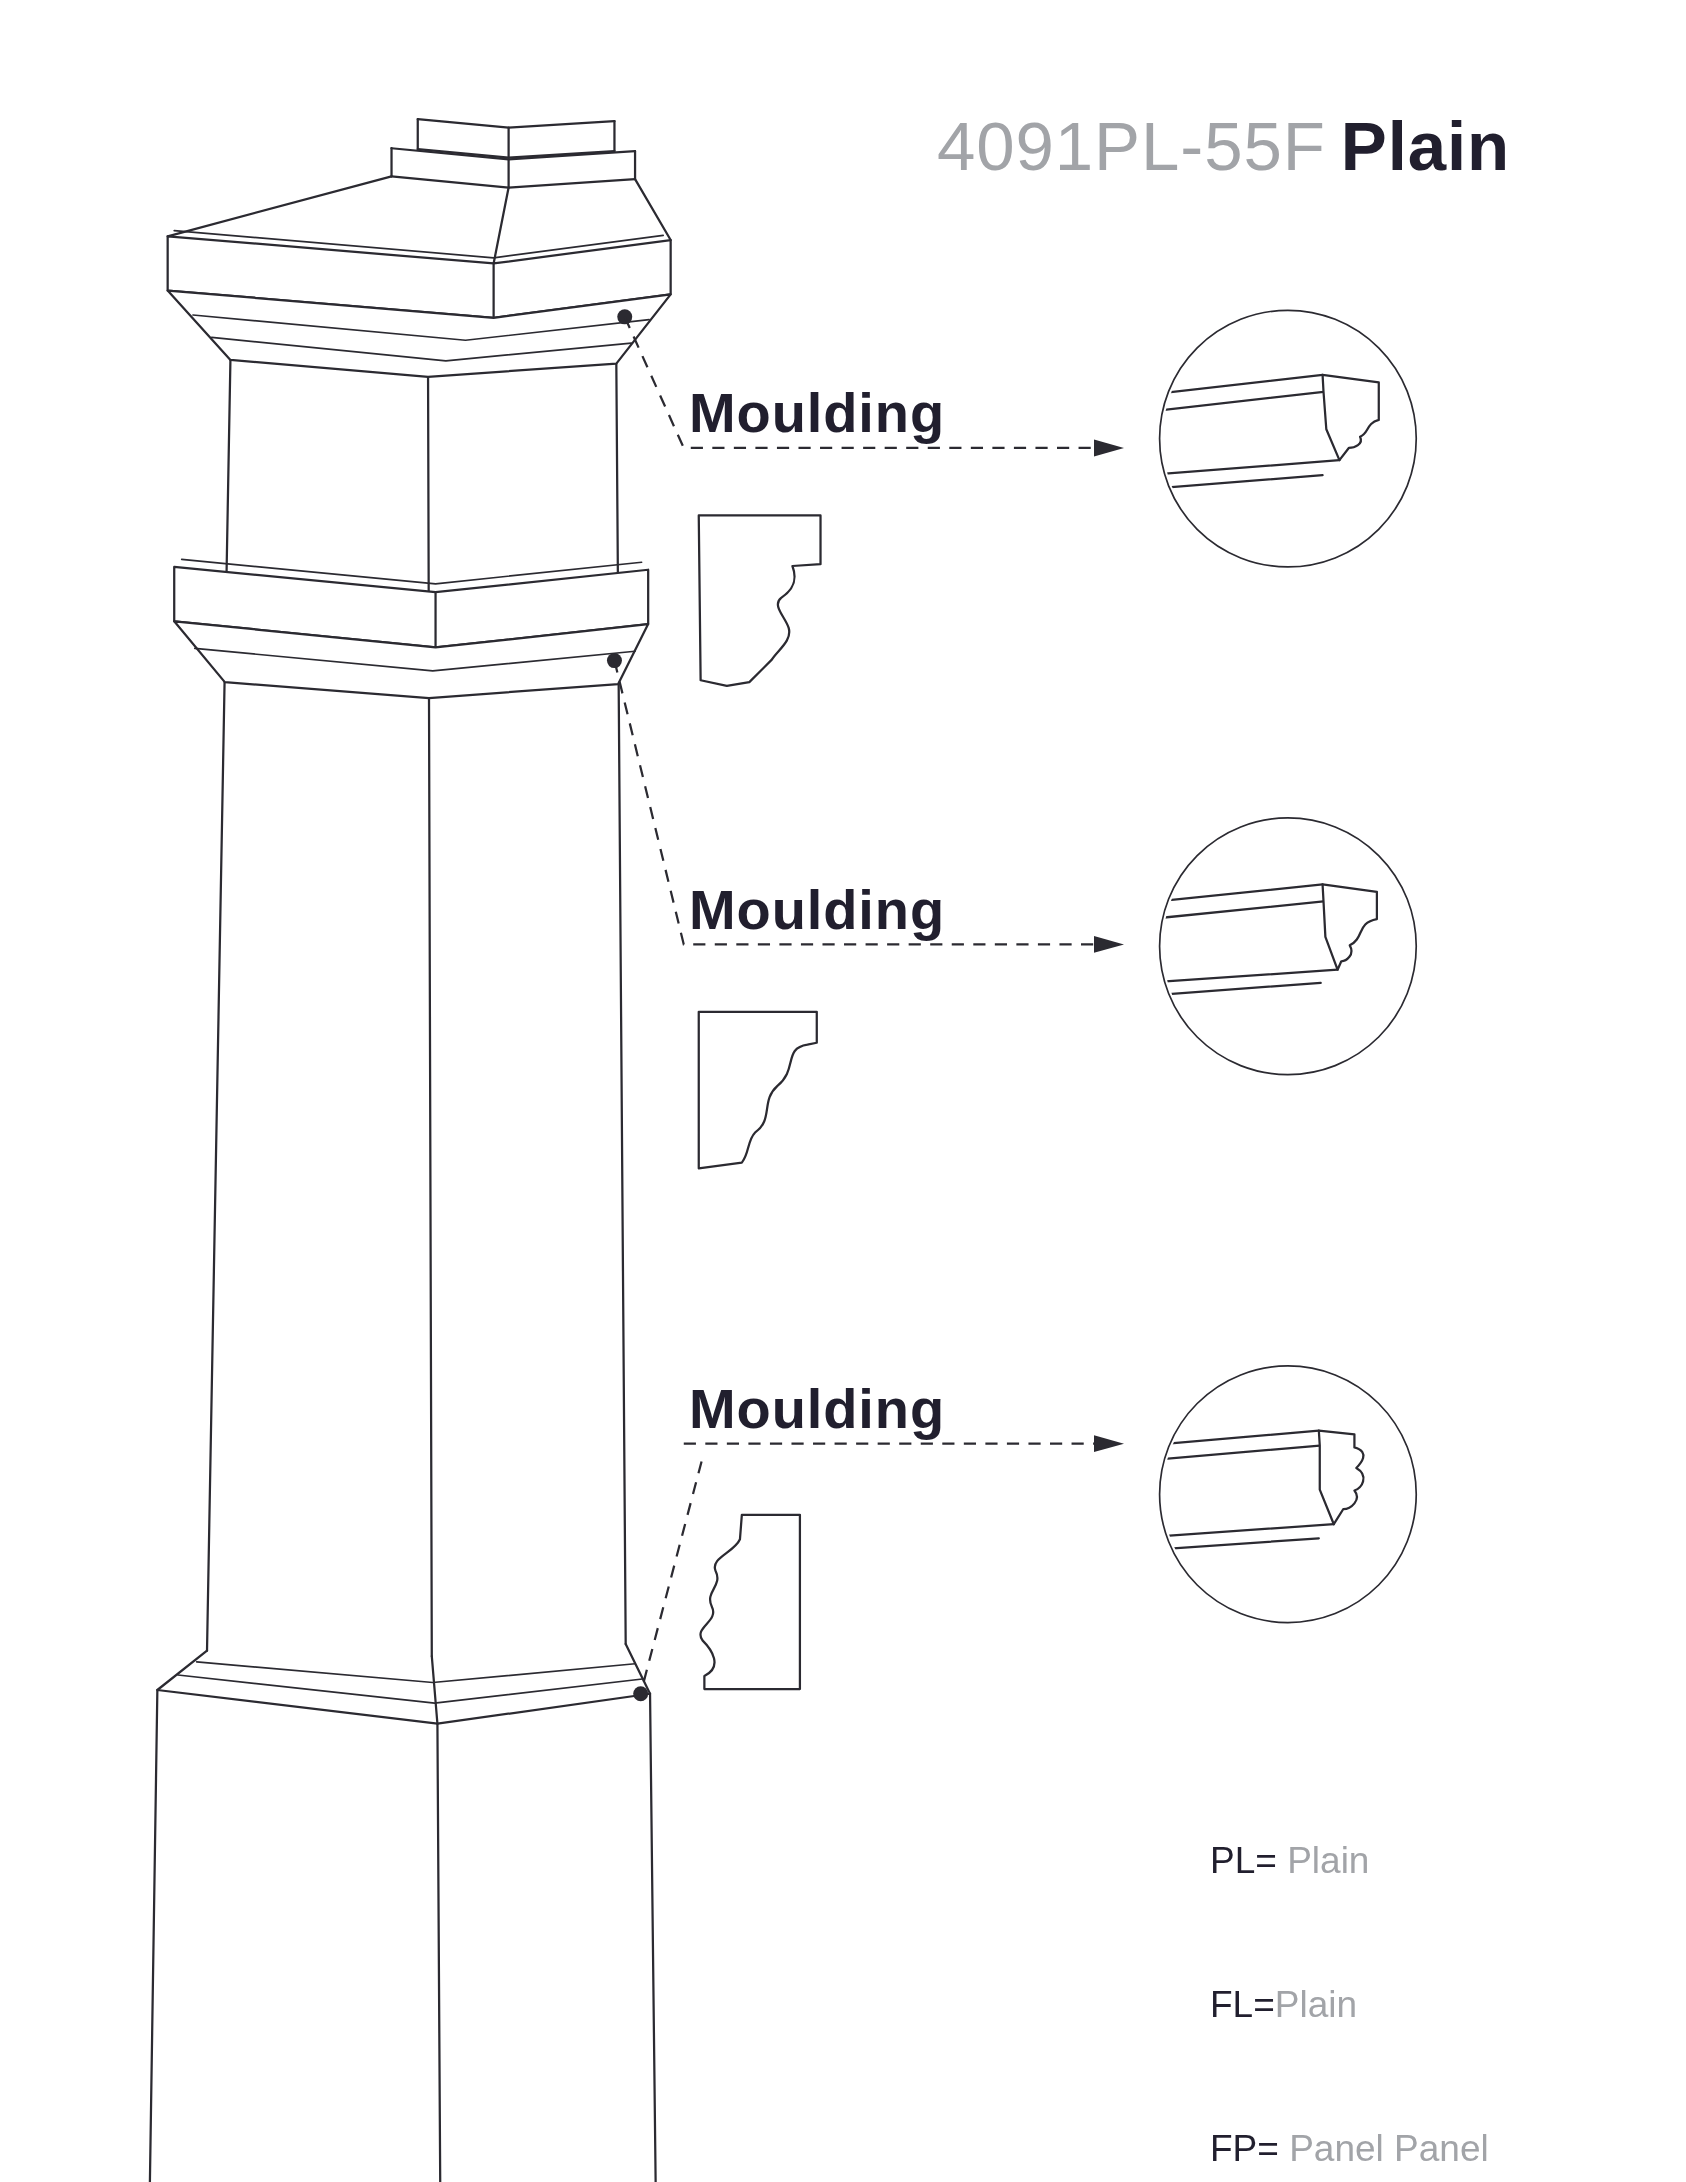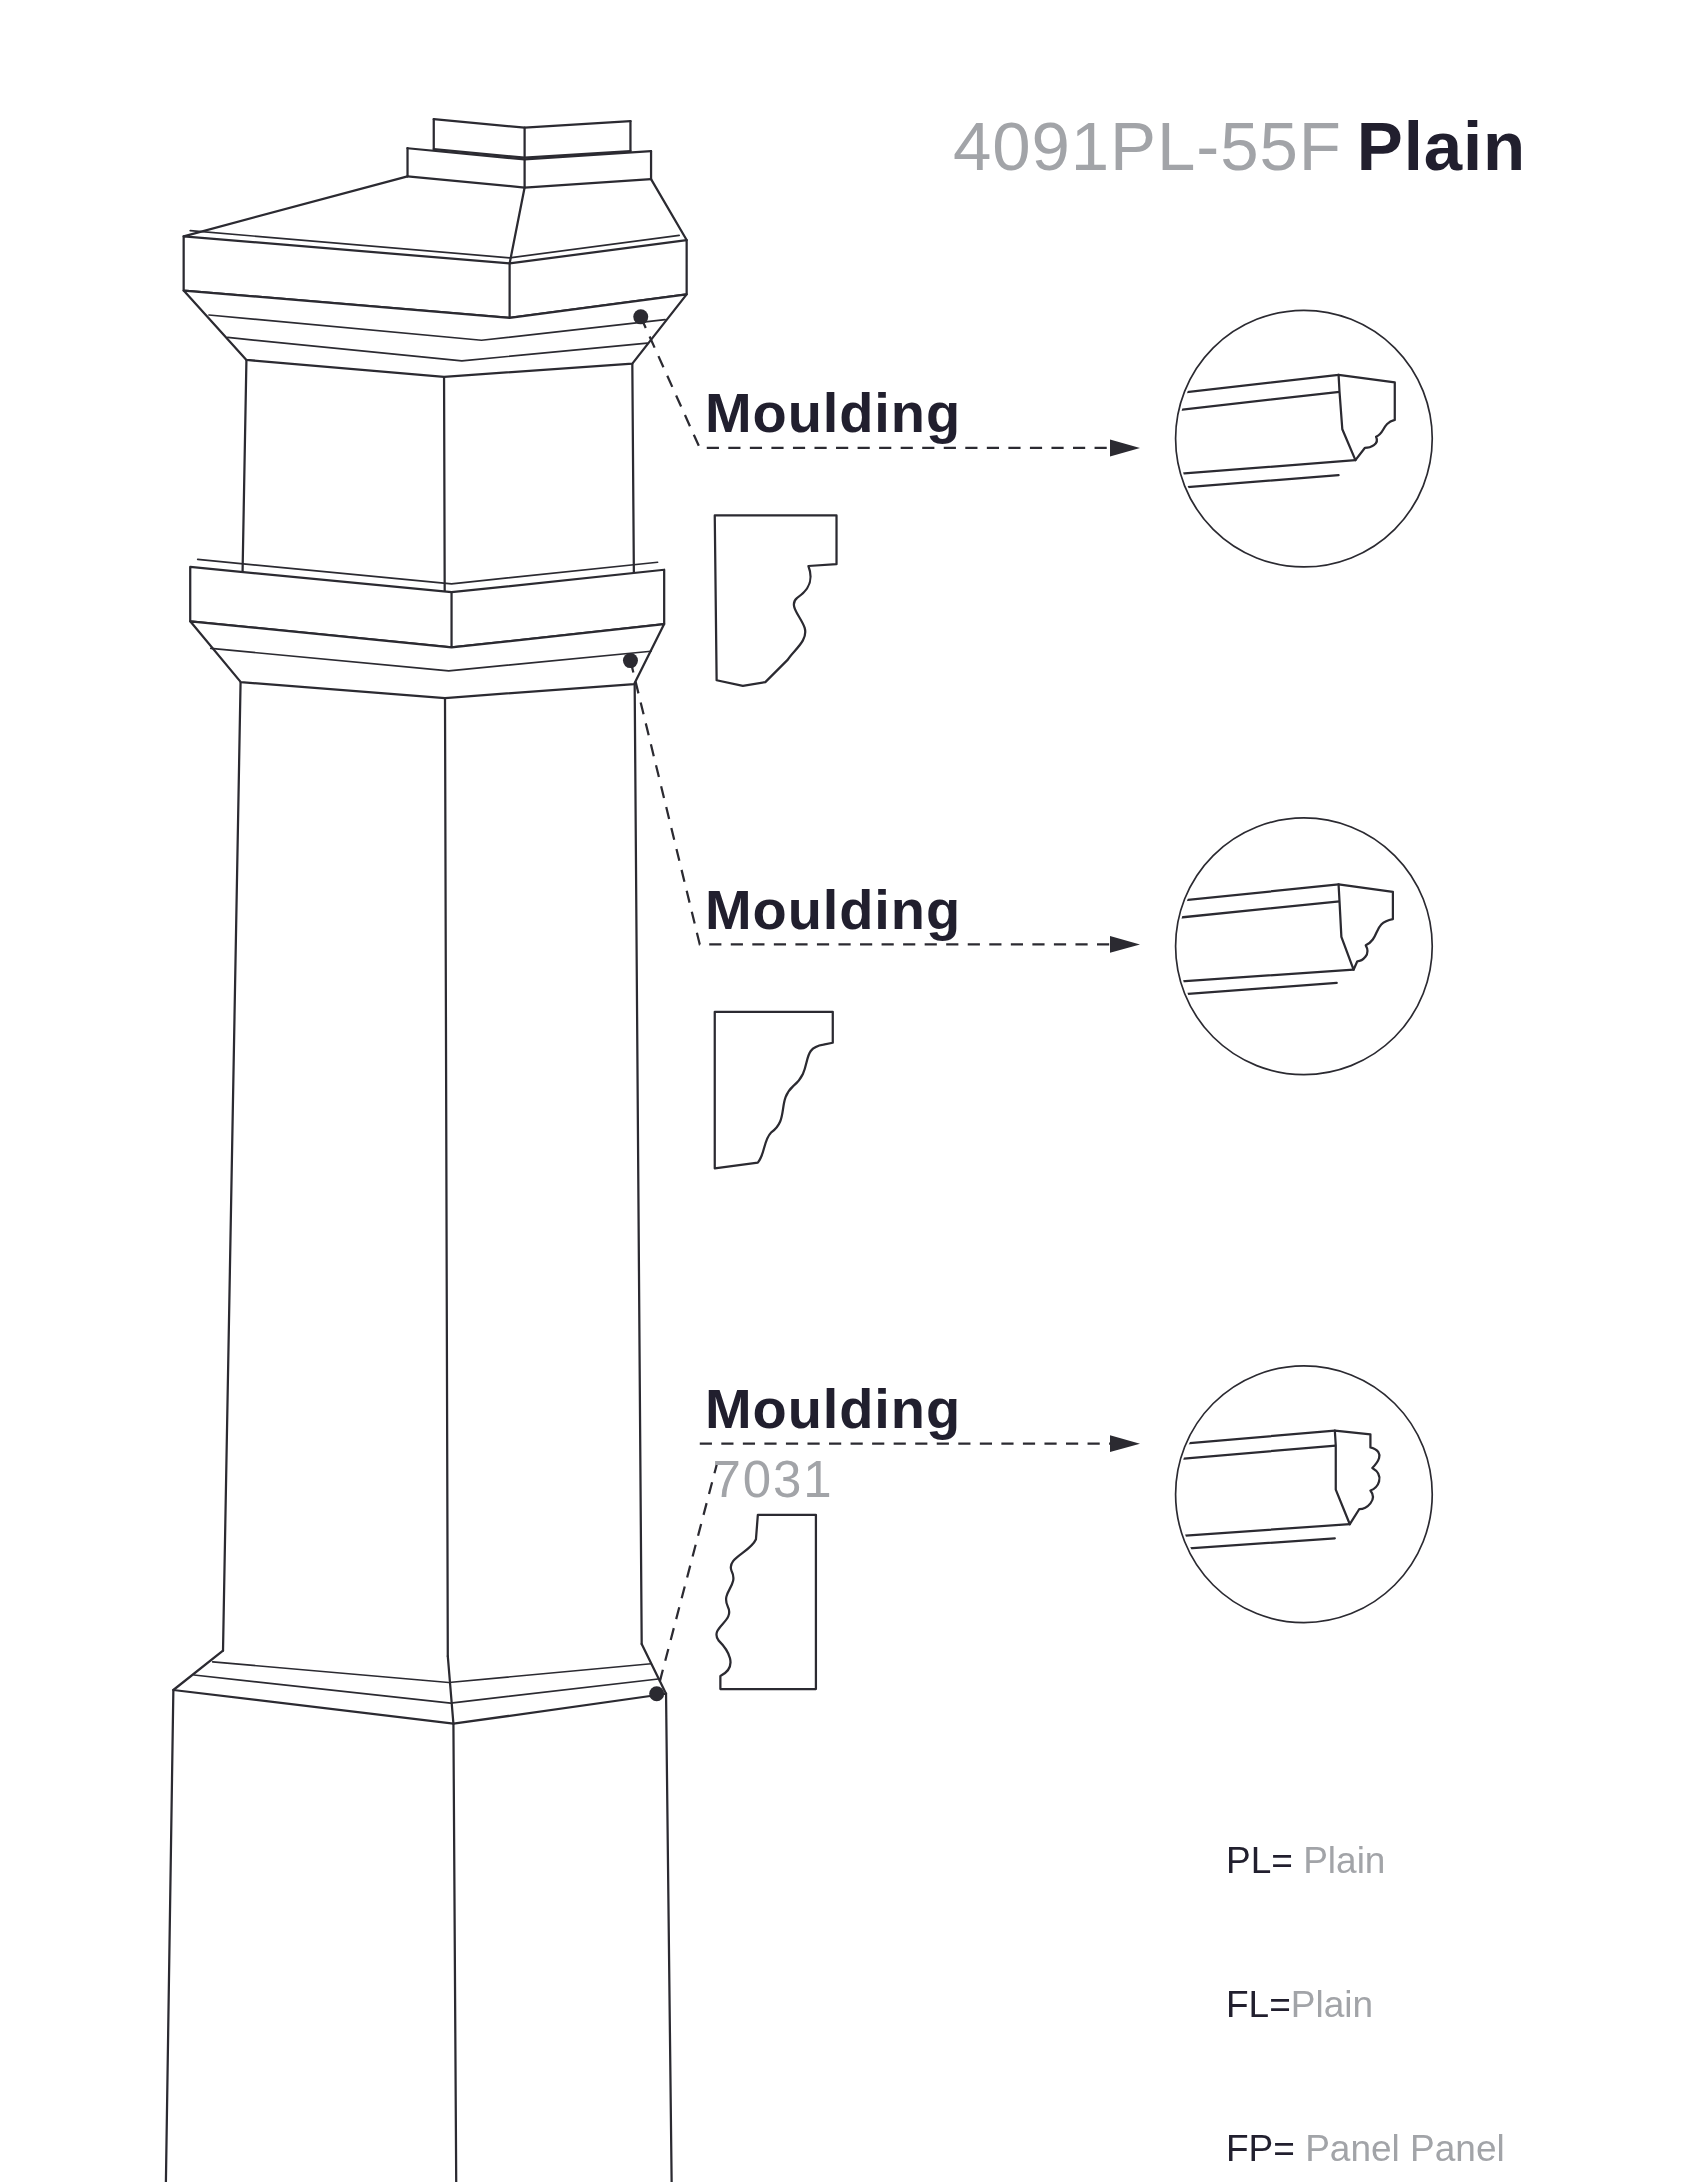--- a/index.html
+++ b/index.html
@@ -1,18 +1,18 @@
 <!DOCTYPE html>
 <html style="--line: #2b2a31; --text-dark: #211f2e; --text-light: #a2a4a8; --background: #ffffff;font-size:15px"><head>
 <meta charset="utf-8">
 <style>
   * { margin:0; padding:0; box-sizing:border-box; }
   html,body { width:1686px; background:var(--background,#fff); }
   body { font-family:"Liberation Sans", sans-serif; }
-  .page { position:relative; width:1616px; height:2182px; background:var(--background,#fff); overflow:hidden;margin-left:16px; }
+  .page { position:relative; width:1616px; height:2182px; background:var(--background,#fff); overflow:hidden; }
   .svg-layer { position:absolute; left:0; top:0; }
 
   .title { position:absolute; left:937px; top:112px; font-size:69px; line-height:1; white-space:nowrap; letter-spacing:0.9px; }
   .title .model { color:var(--text-light,#a2a4a8); font-weight:400; }
   .title .variant { color:var(--text-dark,#211f2e); font-weight:700; margin-left:15px; }
 
   .callout { position:absolute; width:440px; }
   .callout .word { font-size:56px; line-height:1.12; color:var(--text-dark,#211f2e); letter-spacing:0.9px;font-weight:bold; }
   .callout .num { font-size:51px; color:var(--text-light,#a2a4a8); margin-top:9.4px; margin-left:7.5px; letter-spacing:1.9px; }
 
@@ -152,21 +152,20 @@
   <div class="callout" style="left:689px; top:382px;">
     <div class="word">Moulding</div>
   </div>
 
   <div class="callout" style="left:689px; top:879px;">
     <div class="word">Moulding</div>
   </div>
 
   <div class="callout" style="left:689px; top:1378px;">
     <div class="word">Moulding</div>
-    <div class="num">7031</div>
   </div>
 
   <div class="legend">
     <div><span class="code">PL=</span><span class="lbl"> Plain</span></div>
     <div><span class="code">FL=</span><span class="lbl">Plain</span></div>
     <div><span class="code">FP=</span><span class="lbl"> Panel Panel</span></div>
     
     
     
   </div>

